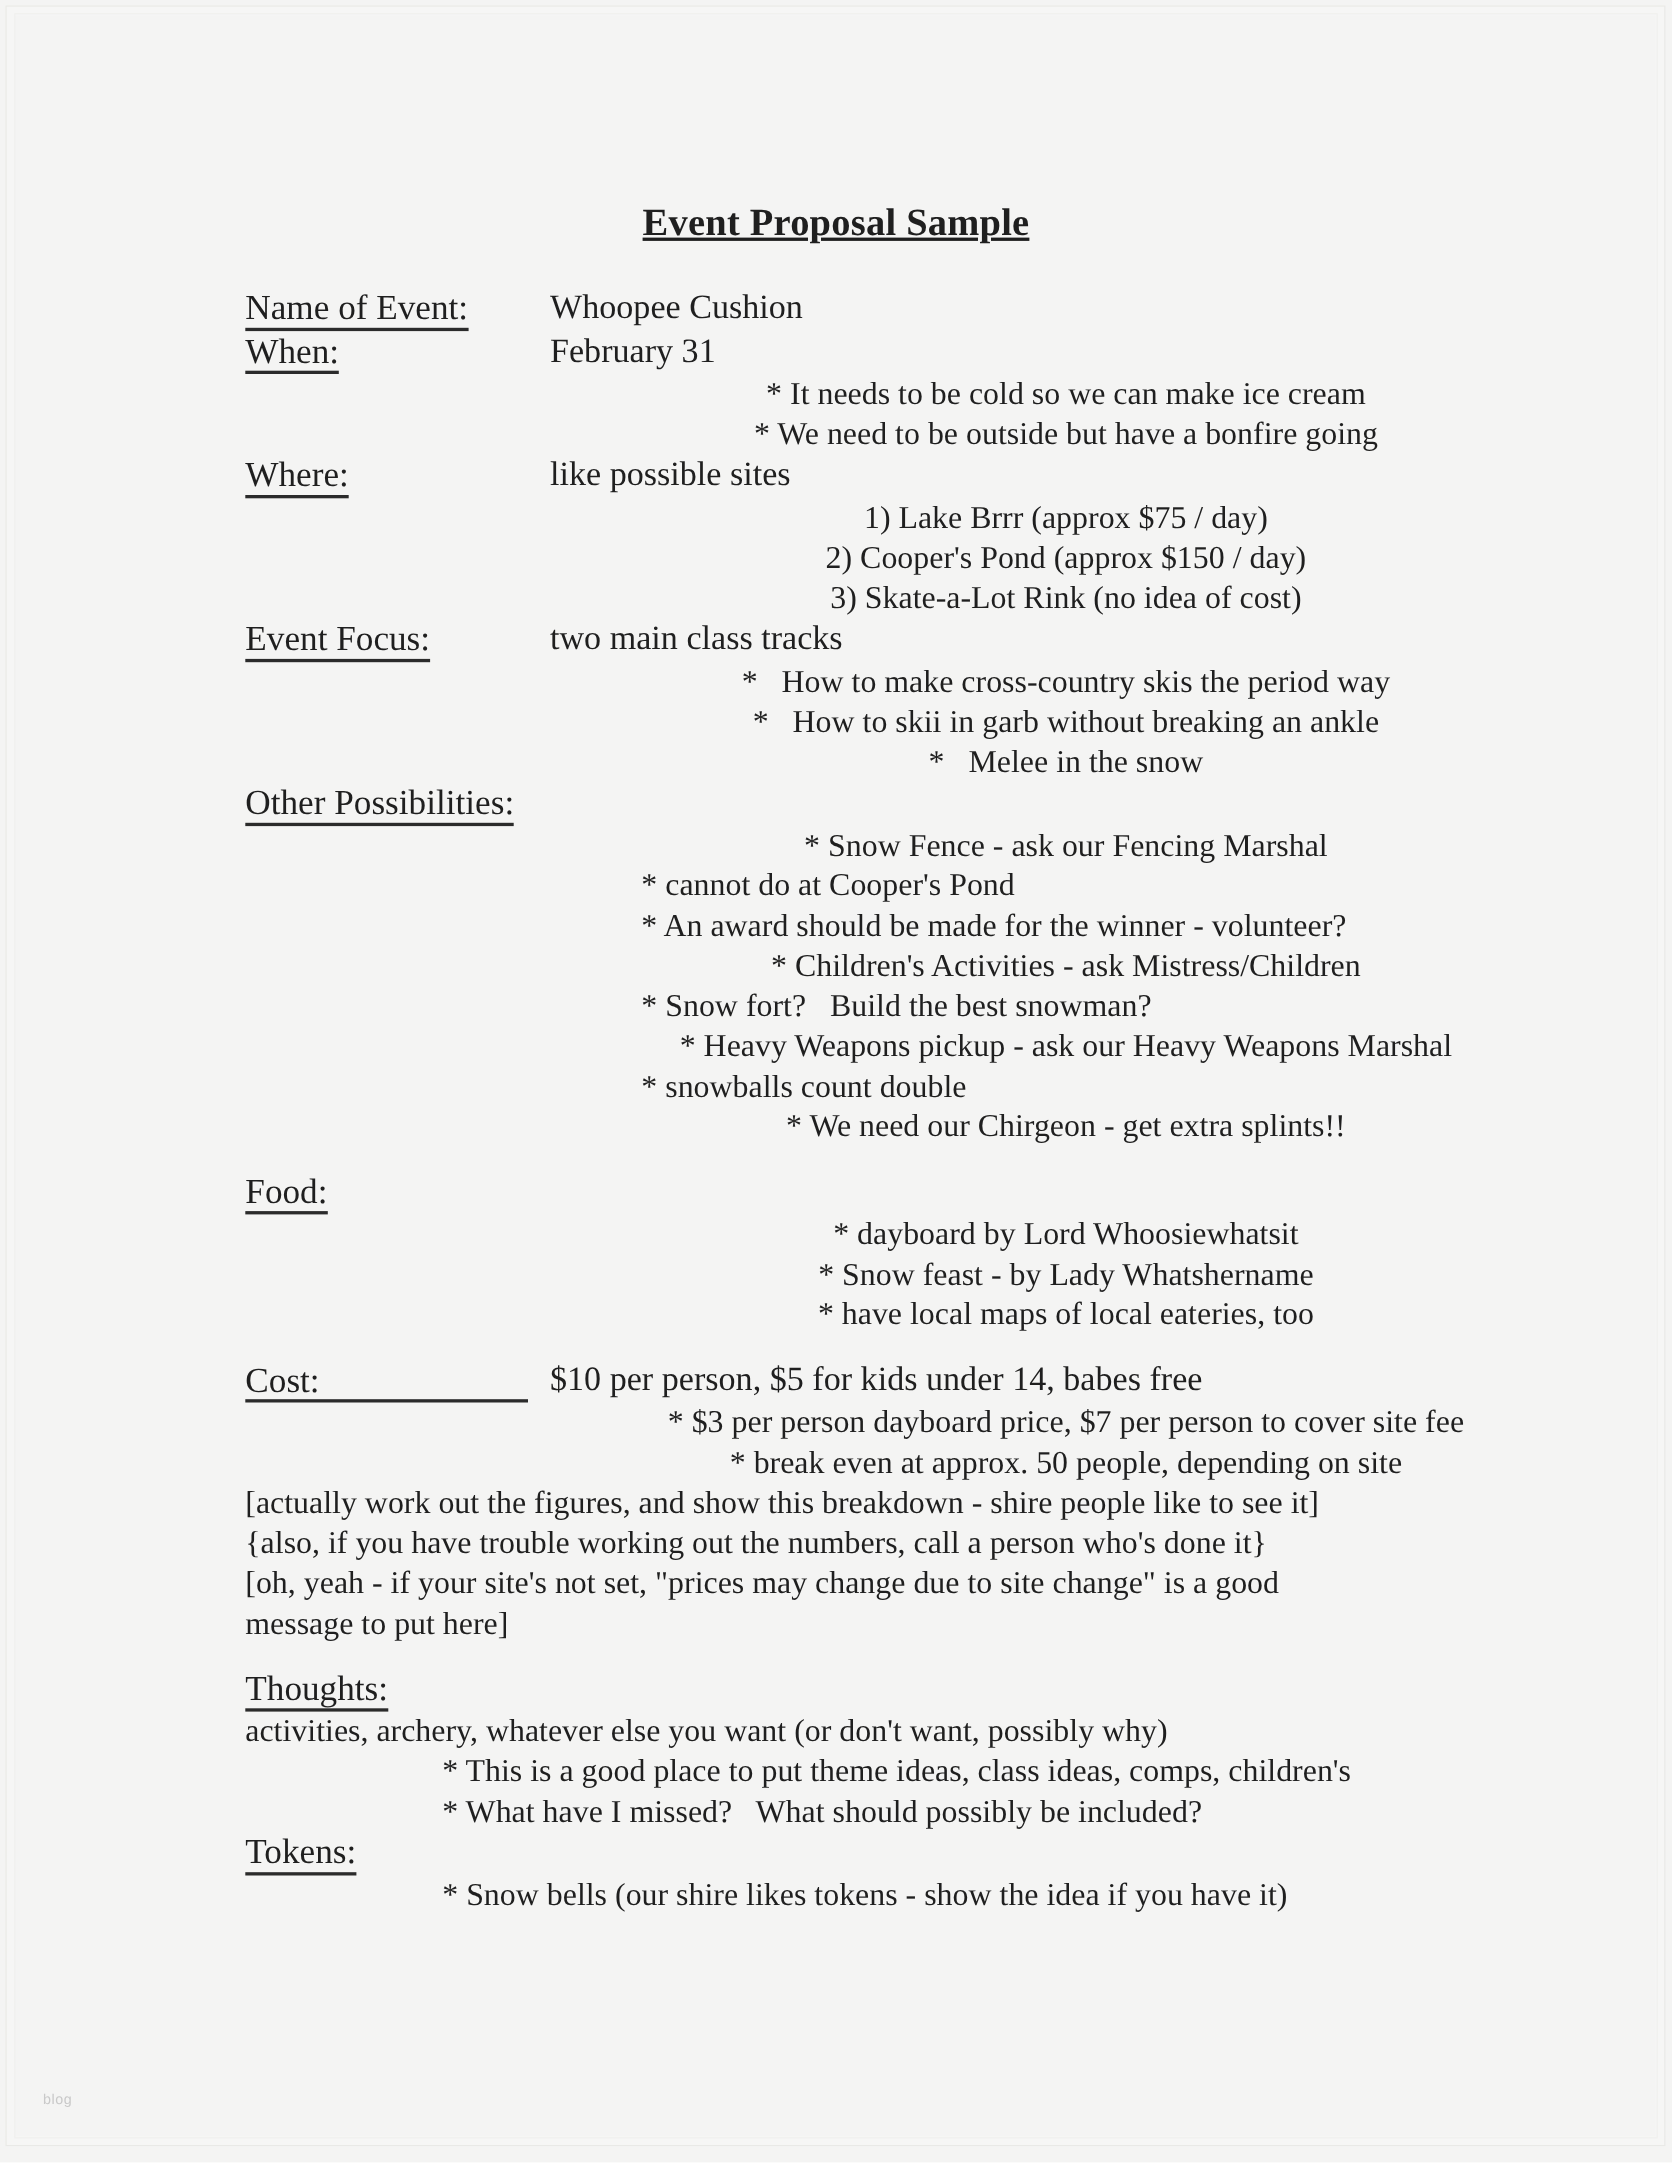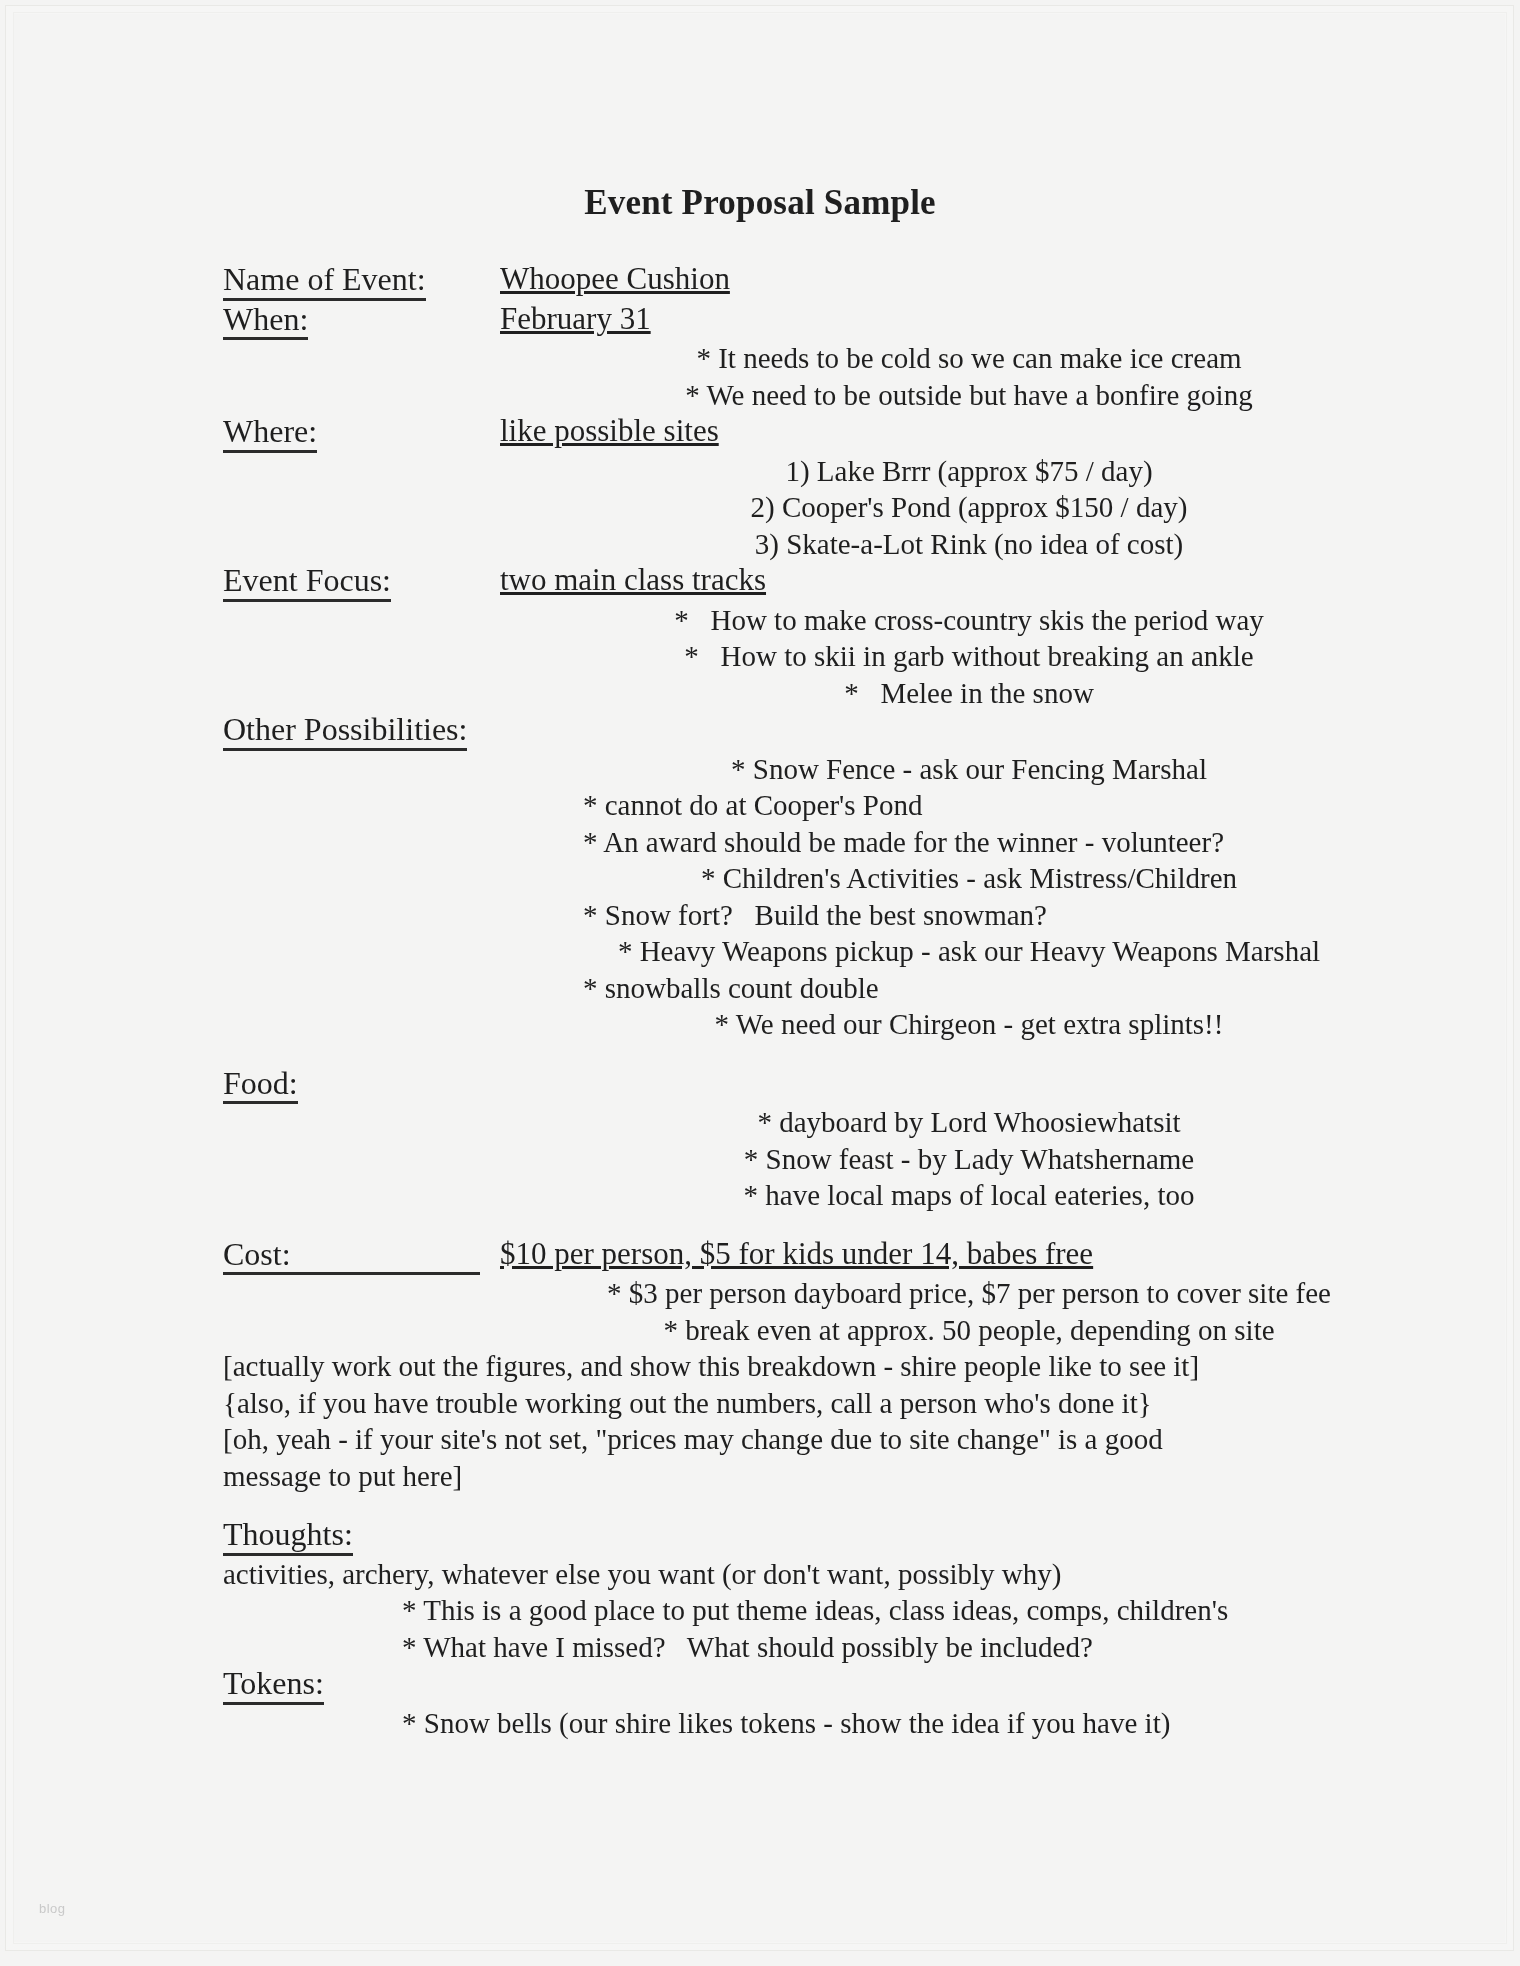--- a/index.html
+++ b/index.html
@@ -26,31 +26,32 @@
   .frame2{
     position:absolute;inset:12px 13px 22px 13px;
     border:1px solid #efefed;
     pointer-events:none;
   }
   .title{
     position:absolute;top:183px;left:0;width:100%;
     text-align:center;
     font-size:35px;font-weight:bold;letter-spacing:.2px;
     white-space:pre;
+    text-decoration:underline;
   }
   .doc{
     position:absolute;left:223px;top:261px;width:1215px;
   }
   .line{
     line-height:36.5px;
     font-size:29px;
     white-space:pre-wrap;
   }
   .blank-before{margin-top:22px;}
-  .row{display:flex;text-decoration:underline;}
+  .row{display:flex;}
   .row .labelcell{flex:0 0 277px;font-size:32px;}
   .labelcell .label-text,
   .label-line .label-text{
     display:inline-block;
     border-bottom:3px solid #2b2b2b;
     padding-bottom:0px;
   }
   .label-line{font-size:32px;}
   .row .content{font-size:31px;}
   .row-cost .labelcell .label-text{width:257px;}

